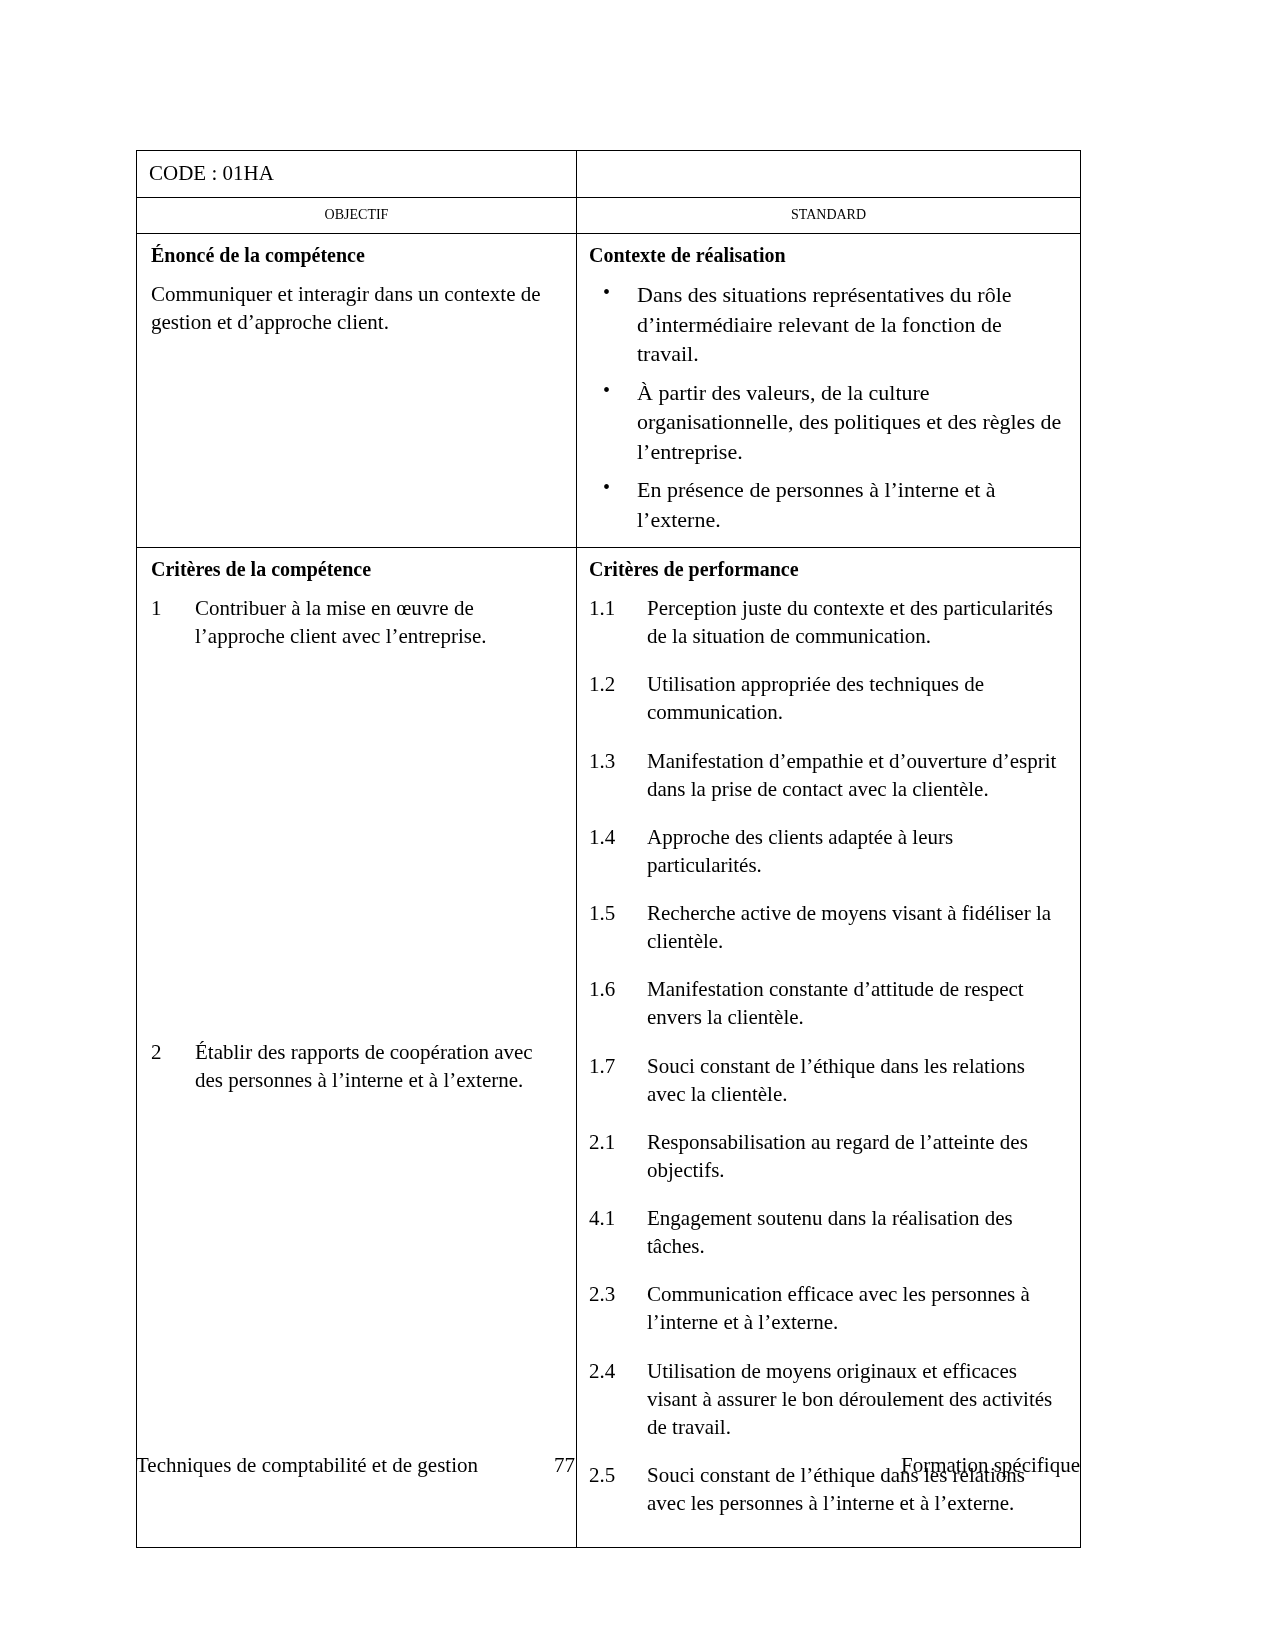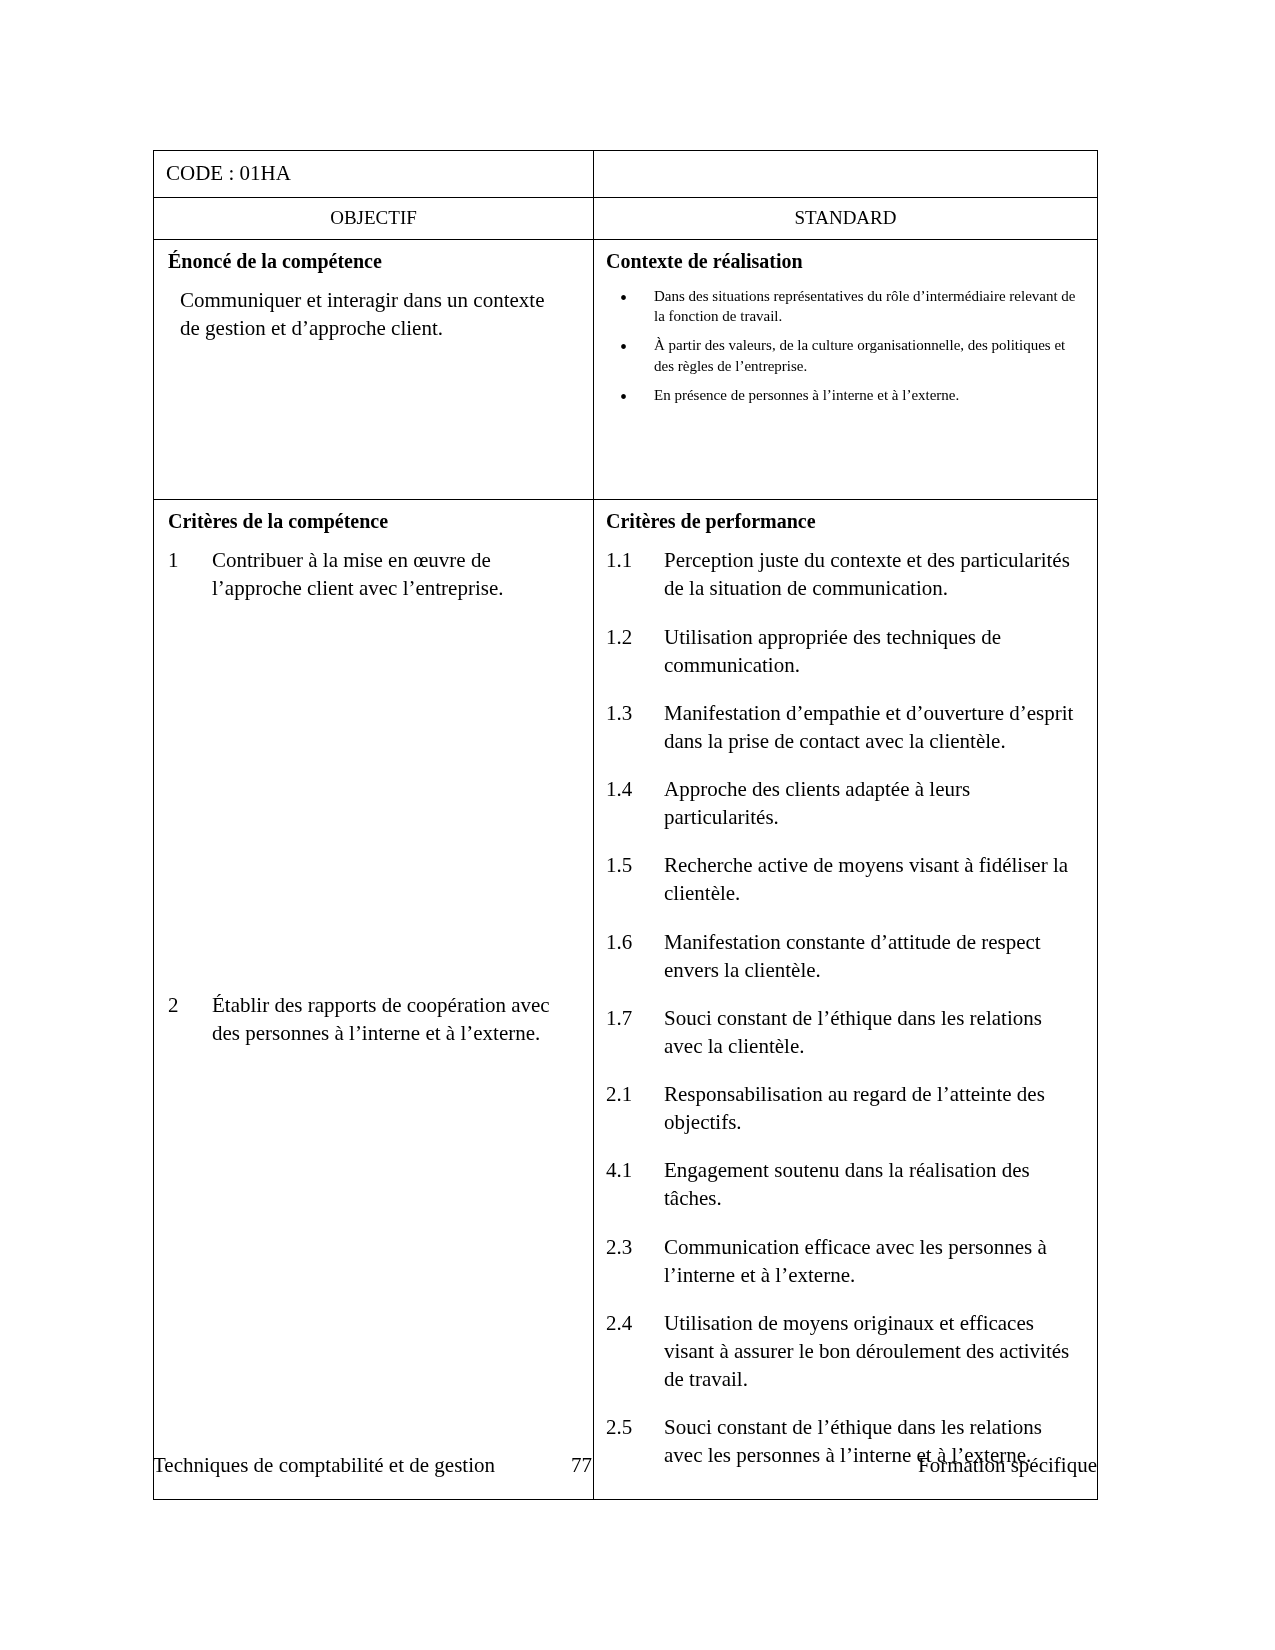--- a/index.html
+++ b/index.html
@@ -9,21 +9,21 @@
   }
   body {
     width: 1275px;
     height: 1650px;
     font-family: "Liberation Serif", serif;
     color: #000000;
     position: relative;
   }
   .page {
     position: absolute;
-    left: 17px;
+    left: 0;
     top: 0;
     width: 1021px;
     height: 1650px;
   }
   .doc-table {
     position: absolute;
     left: 136px;
     top: 150px;
     width: 944px;
     border-collapse: collapse;
@@ -36,43 +36,43 @@
   }
   .cell-pad {
     padding: 9px 12px 10px 12px;
   }
   .code-cell {
     font-size: 21px;
     line-height: 1.3;
   }
   .header-cell {
     text-align: center;
-    font-size: 19px;
+    font-size: 14px;
     padding: 9px 12px 10px 12px;
   }
   .sec-title {
     font-weight: bold;
     font-size: 20px;
     margin: 0 0 12px 0;
     line-height: 1.25;
   }
   .body-text {
     font-size: 21px;
     line-height: 1.34;
-    margin: 12px;
+    margin: 0;
   }
   .ctx-list {
     list-style: none;
     margin: 0;
     padding: 0;
   }
   .ctx-list li {
     position: relative;
     padding-left: 48px;
-    font-size: 15px;
+    font-size: 22px;
     line-height: 1.34;
     margin-bottom: 3px;
     margin-top: 9px;
   }
   .ctx-list li::before {
     content: "\2022";
     position: absolute;
     left: 14px;
     top: -1px;
     font-size: 20px;

